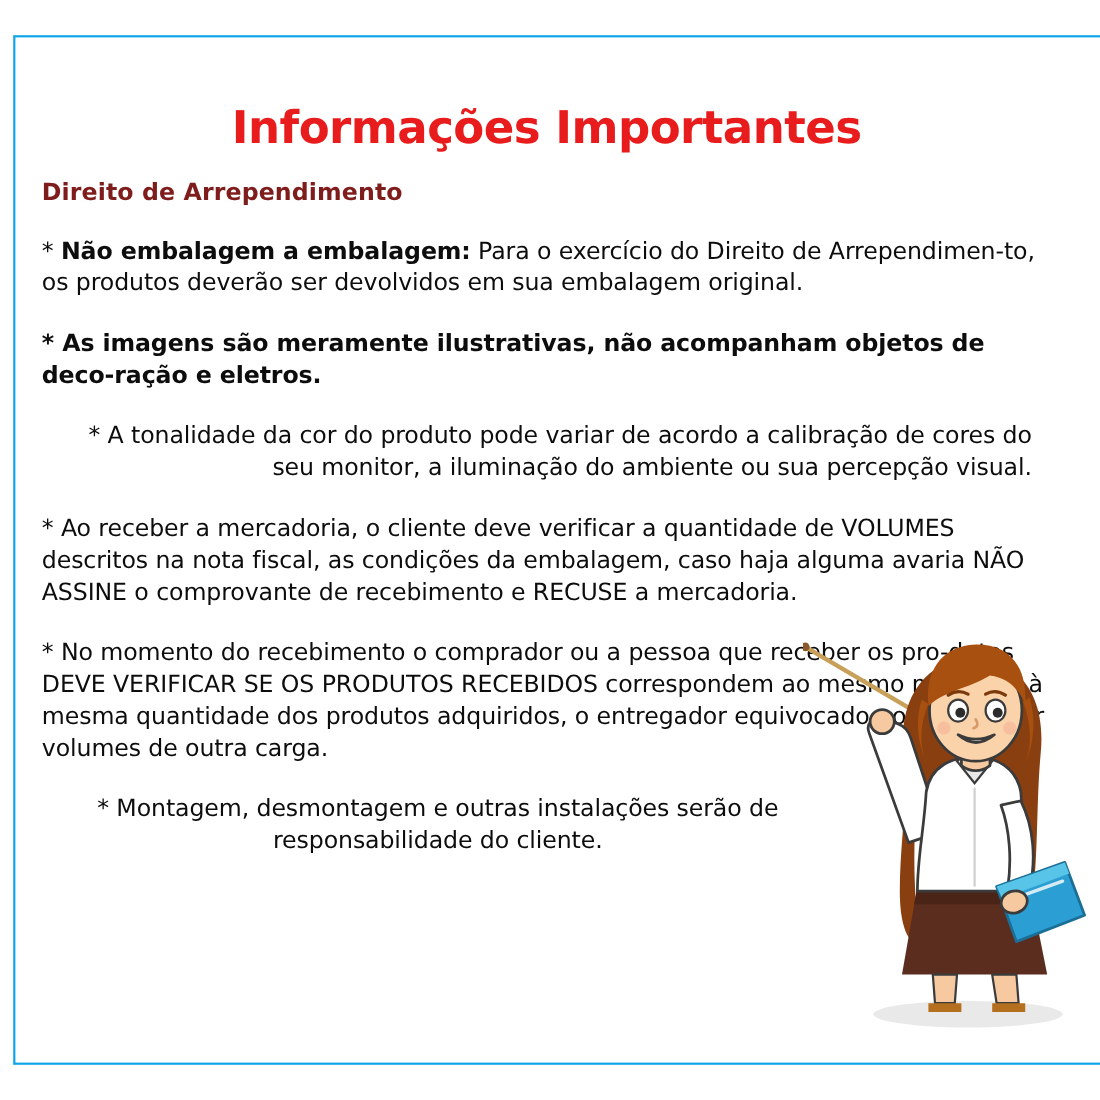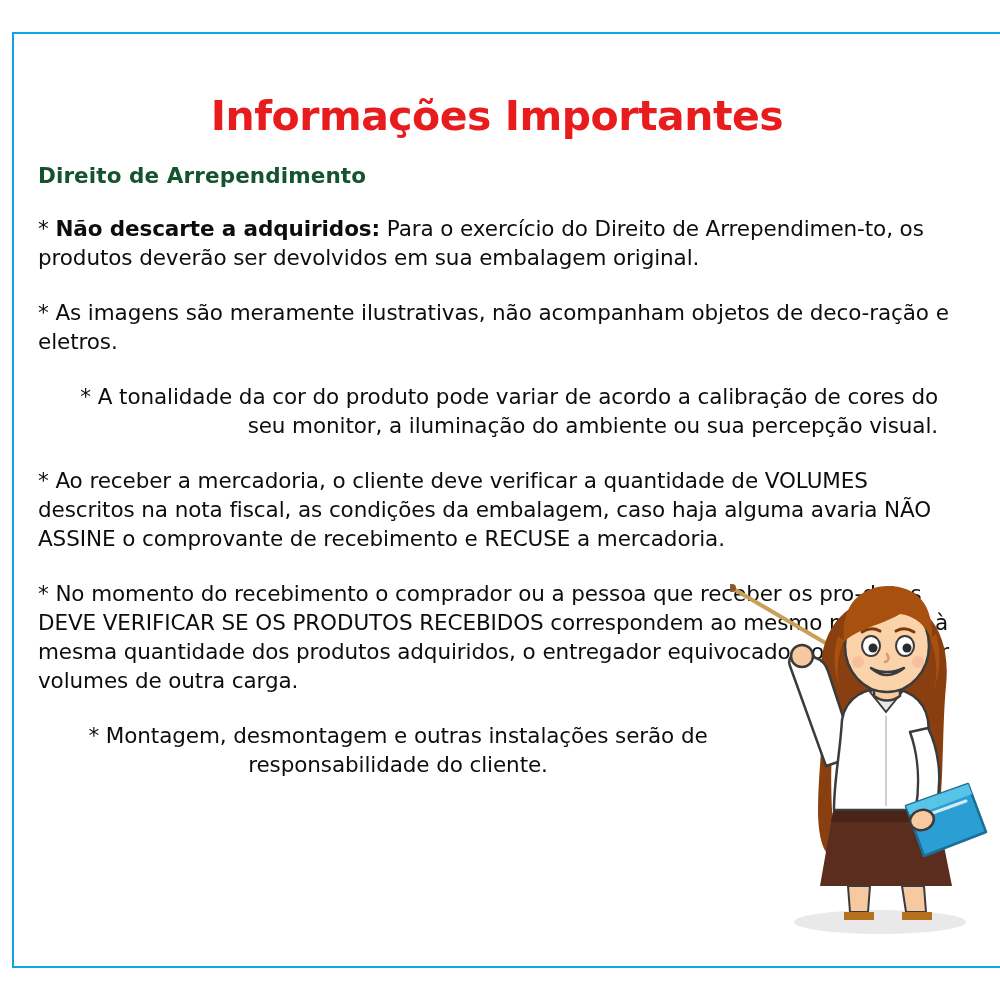--- a/index.html
+++ b/index.html
@@ -44,38 +44,38 @@
     font-weight: bold;
     font-size: 41px;
     letter-spacing: -0.5px;
     margin: 0 0 0 0;
     padding-right: 18px;
     line-height: 1.1;
   }
   .subtitle {
     font-weight: bold;
     font-size: 21.5px;
-    color: #14532d;
+    color: #7f1d1d;
     margin: 24px 0 0 0;
     padding-left: 2px;
     letter-spacing: 0.1px;
   }
   .para {
     font-size: 21.5px;
     color: #0d0d0d;
     line-height: 1.35;
     margin: 26px 0 0 0;
     padding-left: 2px;
     letter-spacing: -0.1px;
   }
   .para b {
     font-weight: bold;
   }
   .p1 { width: 930px; }
-  .p2 { width: 930px; }
+  .p2 { width: 930px; font-weight: bold; }
   .p3 { width: 900px; text-align: right; }
   .p4 { width: 930px; }
   .p5 { width: 930px; }
   .p6 { width: 720px; text-align: center; }
 
   
   .illustration {
     position: absolute;
     right: 20px;
     bottom: 26px;
@@ -89,21 +89,21 @@
 
 <div class="page">
   <div class="frame">
 
     <div class="content">
 
       <h1 class="title">Informações Importantes</h1>
 
       <div class="subtitle">Direito de Arrependimento</div>
 
-      <p class="para p1"><span>*</span> <b>Não descarte a adquiridos:</b><span> Para o exercício do Direito de Arrependimen-to, os produtos deverão ser devolvidos em sua embalagem original.</span></p>
+      <p class="para p1"><span>*</span> <b>Não embalagem a embalagem:</b><span> Para o exercício do Direito de Arrependimen-to, os produtos deverão ser devolvidos em sua embalagem original.</span></p>
 
       <p class="para p2"><span>*</span><span> As imagens são meramente ilustrativas, não acompanham objetos de deco-ração e eletros.</span></p>
 
       <p class="para p3"><span>*</span><span> A tonalidade da cor do produto pode variar de acordo a calibração de cores do seu monitor, a iluminação do ambiente ou sua percepção visual.</span></p>
 
       <p class="para p4"><span>*</span><span> Ao receber a mercadoria, o cliente deve verificar a quantidade de VOLUMES descritos na nota fiscal, as condições da embalagem, caso haja alguma avaria NÃO ASSINE o comprovante de recebimento e RECUSE a mercadoria.</span></p>
 
       <p class="para p5"><span>*</span><span> No momento do recebimento o comprador ou a pessoa que  receber os pro-dutos DEVE VERIFICAR SE OS PRODUTOS RECEBIDOS correspondem ao mesmo modelo e à mesma quantidade dos produtos adquiridos, o entregador equivocado pode entregar volumes de outra carga.</span></p>
 
       <p class="para p6"><span>*</span><span> Montagem, desmontagem e outras instalações serão de responsabilidade do cliente.</span></p>

